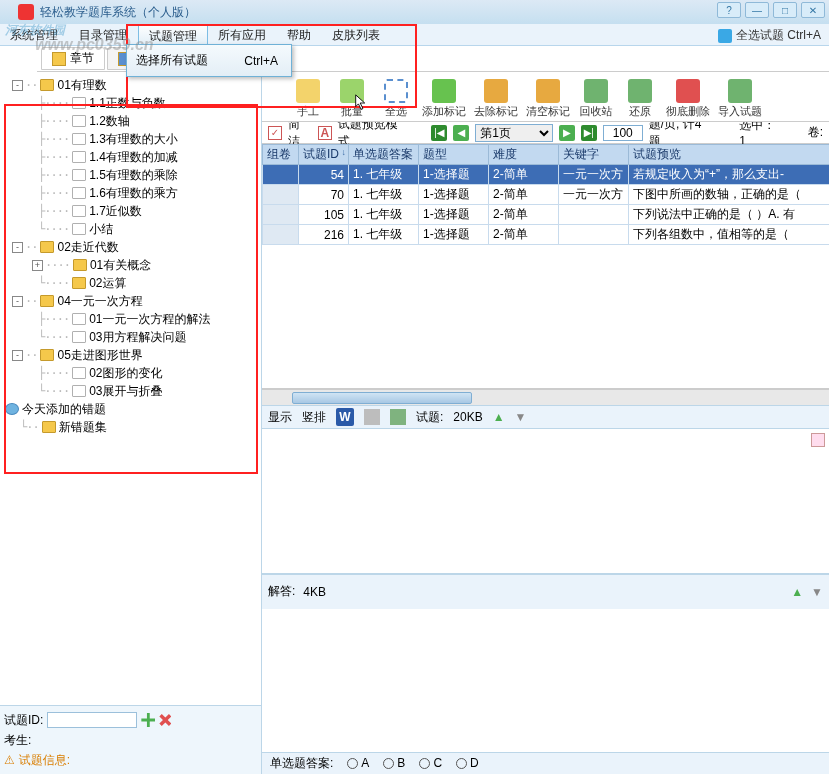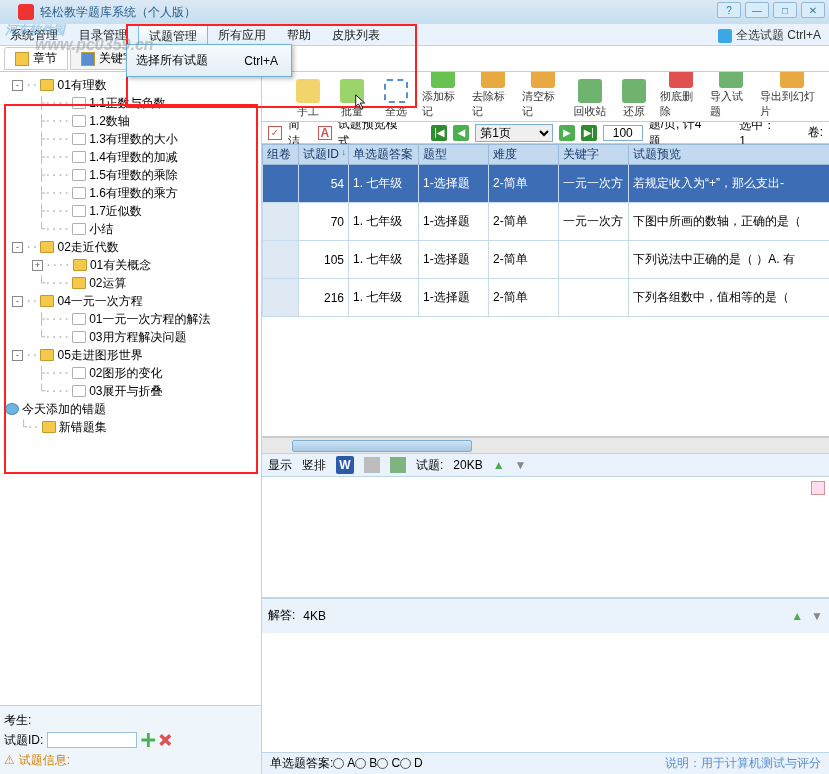--- a/index.html
+++ b/index.html
@@ -22,21 +22,21 @@
 .menubar .mitem.active { background: linear-gradient(#fff,#e1eef7); border: 1px solid #7dbde4; border-bottom: none; }
 .menubar .right-hint { position: absolute; right: 8px; top: 3px; color: #333; display:flex; align-items:center; gap:4px;}
 .menubar .right-hint .ticon{width:14px;height:14px;background:#3aa8e5;border-radius:2px;}
 
 
 .dropdown { position: absolute; top: 44px; left: 126px; width: 166px; background: linear-gradient(#f5fafd,#e3eef6); border: 1px solid #6fb1d7; box-shadow: 2px 2px 4px rgba(0,0,0,0.25); z-index: 50; padding: 3px; }
 .dropdown .ditem { padding: 4px 6px; display: flex; align-items: center; justify-content: space-between; }
 .dropdown .dicon { width: 18px; height: 18px; background: #2a94cf; border-radius: 3px; margin-left: 4px; }
 
 
-.tabstrip { height: 26px; display: flex; align-items: center; gap: 2px; padding: 2px 4px; background: #fff; border-bottom: 1px solid #ccc;}
+.tabstrip { height: 26px; display: flex; align-items: center; gap: 2px; padding: 2px 4px; background: #fff; border-bottom: 1px solid #ccc; margin-left: 37px;}
 .tab { display: flex; align-items: center; gap: 4px; padding: 2px 10px; border: 1px solid #ccc; border-radius: 3px 3px 0 0; background: #f4f4f4; }
 .tab .ticon { width: 14px; height: 14px; background: #f5c84b; border: 1px solid #c59a2c; }
 .tab.sel { background: #fff; }
 .tab.key .ticon { background: #5a8fcf; }
 
 
 .hlbox { position: absolute; border: 2px solid #ff2020; z-index: 40; pointer-events: none; }
 
 
 .main { display: flex; height: calc(774px - 24px - 22px - 26px); }
@@ -72,21 +72,21 @@
 .navbtn { width: 16px; height: 16px; background: #4caf50; color: #fff; font-size: 10px; display: flex; align-items: center; justify-content: center; border-radius: 2px; }
 .navbtn.end { background: #2e8b2e; }
 .pageselect { height: 18px; border: 1px solid #7faed3; width: 78px; }
 .pageinput { width: 40px; height: 16px; border: 1px solid #7faed3; text-align: center; }
 
 
 .gridwrap { overflow: auto; flex-shrink: 0; }
 .grid { border-collapse: collapse; width: 820px; }
 .grid th { background: #c2d9f0; border: 1px solid #9bbad7; padding: 1px 4px; text-align: left; font-weight: normal; color: #1a3a6a; height: 18px; position: relative; }
 .grid th .sort{position:absolute;right:2px;top:2px;font-size:9px;color:#3a6aa5;}
-.grid td { border: 1px solid #c8dbed; padding: 10px 4px; height: 18px; margin-top: 19px; }
+.grid td { border: 1px solid #c8dbed; padding: 1px 4px; height: 18px; margin-top: 19px; }
 .grid tr.selected td { background: #3d6db5; color: #fff; }
 .grid .rowhead { background: #dfe9f3; width: 32px; }
 .grid td.num { text-align: right; }
 
 .gridscroll { height: 16px; background: #e8e8e8; border-top: 1px solid #ccc; position: relative; }
 .gridscroll .thumb { position: absolute; left: 30px; top: 2px; height: 12px; width: 180px; background: linear-gradient(#d0e4f4,#a8c8e4); border: 1px solid #7faed3; border-radius: 2px; }
 
 
 .prevbar { height: 24px; background: #eaf3fb; border-top: 1px solid #bcd6e8; border-bottom: 1px solid #bcd6e8; display: flex; align-items: center; gap: 10px; padding: 2px 6px; }
 .prevbar .wicon{width:18px;height:18px;background:#2b5aa8;color:#fff;text-align:center;line-height:18px;font-weight:bold;border-radius:2px;}
@@ -94,21 +94,21 @@
 .prevbar .arr{color:#4caf50;font-weight:bold;}
 
 
 .preview { flex: 1; background: #fff; border-bottom: 1px solid #bcd6e8; position: relative; }
 .preview .tile { position: absolute; right: 4px; top: 4px; width: 14px; height: 14px; border: 1px solid #c99; background: #fde; }
 
 .ansbar { height: 22px; background: #eaf3fb; border-top: 1px solid #bcd6e8; display: flex; align-items: center; padding: 17px 6px; gap: 8px; }
 .anspreview { flex: 1; background: #fff; min-height: 100px; }
 
 
-.answerbar { height: 22px; background: #eaf3fb; border-top: 1px solid #bcd6e8; display: flex; align-items: center; padding: 0 8px; }
+.answerbar { height: 22px; background: #eaf3fb; border-top: 1px solid #bcd6e8; display: flex; align-items: center; padding: 0 8px; gap: 14px; }
 .answerbar .opt { display: flex; align-items: center; gap: 3px; }
 .answerbar .radio { width: 11px; height: 11px; border: 1px solid #555; border-radius: 50%; }
 .answerbar .note { margin-left: auto; color: #5a8fcf; }
 
 .numbox { position: absolute; right: 2px; top: 76px; width: 30px; height: 18px; border: 1px solid #999; background: #fff; text-align: center; line-height: 16px; }
 
 svg.cursor-svg{width:100%;height:100%;}
 </style>
 </head>
 <body>
@@ -288,27 +288,27 @@
         </div>
       <div class="tnode">
           <span class="sp" style="width:18px"></span>
           <span class="conn">└··</span>
           <span class="ficon"></span>
           <span>新错题集</span>
         </div>
     </div>
     <div class="leftbottom">
       <div class="lbrow">
-          <span>考生:</span>
-        </div>
-      <div class="lbrow">
           <span>试题ID:</span>
           <input style="">
           <span class="addicon"></span>
           <span class="delicon"></span>
+        </div>
+      <div class="lbrow">
+          <span>考生:</span>
         </div>
       <div class="lbrow">
           <span style="color:#d97e00">⚠</span>
           <span class="warn">试题信息:</span>
         </div>
     </div>
   </div>
 
   <div class="rightpane">
 
@@ -350,24 +350,20 @@
           <div class="bicon" style="background:#6fb36f"></div>
           <span class="blabel">还原</span>
         </div>
       <div class="tbtn">
           <div class="bicon" style="background:#e05050"></div>
           <span class="blabel">彻底删除</span>
         </div>
       <div class="tbtn">
           <div class="bicon" style="background:#6fb36f"></div>
           <span class="blabel">导入试题</span>
-        </div>
-      <div class="tbtn">
-          <div class="bicon" style="background:#e7a940"></div>
-          <span class="blabel">导出到幻灯片</span>
         </div>
     </div>
 
     <div class="filterbar">
       <span class="chkicon">✓</span>
         <span>简洁</span>
       <span class="aicon">A</span>
         <span>试题预览模式</span>
       <span style="flex:0 0 10px"></span>
       <div class="navbtn end">|◀</div>
@@ -472,16 +468,15 @@
           <span>B</span>
         </span>
       <span class="opt">
           <span class="radio"></span>
           <span>C</span>
         </span>
       <span class="opt">
           <span class="radio"></span>
           <span>D</span>
         </span>
-      <span class="note">说明：用于计算机测试与评分</span>
     </div>
   </div>
 </div>
 
 </body></html>

